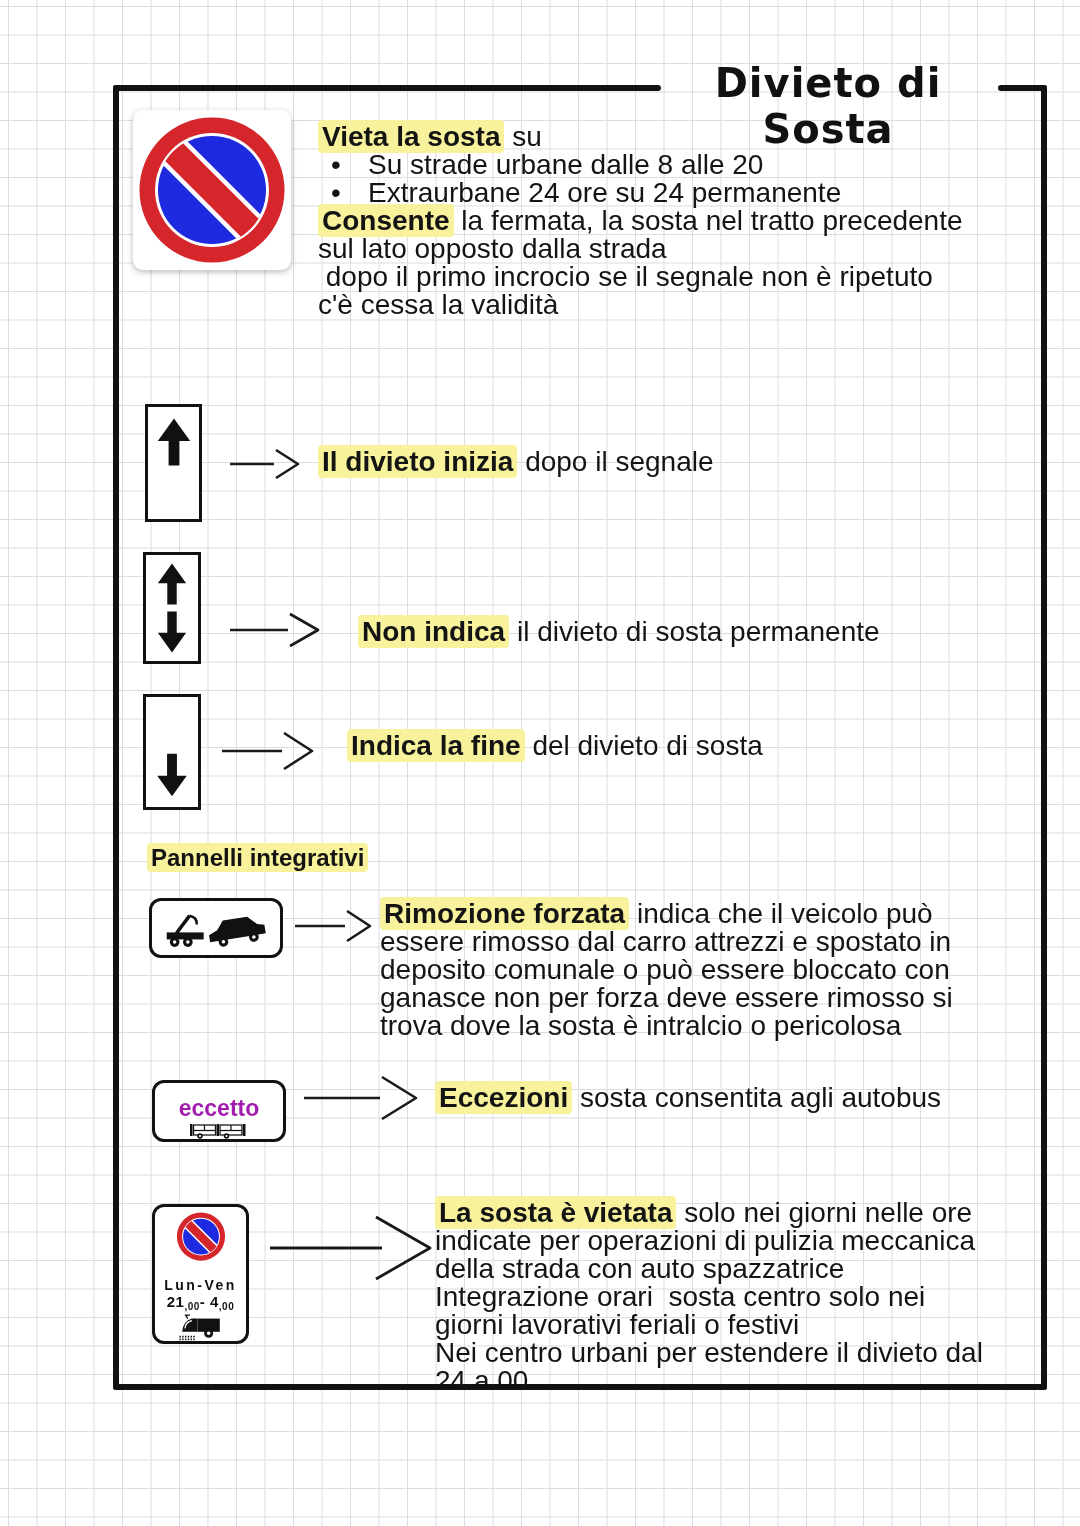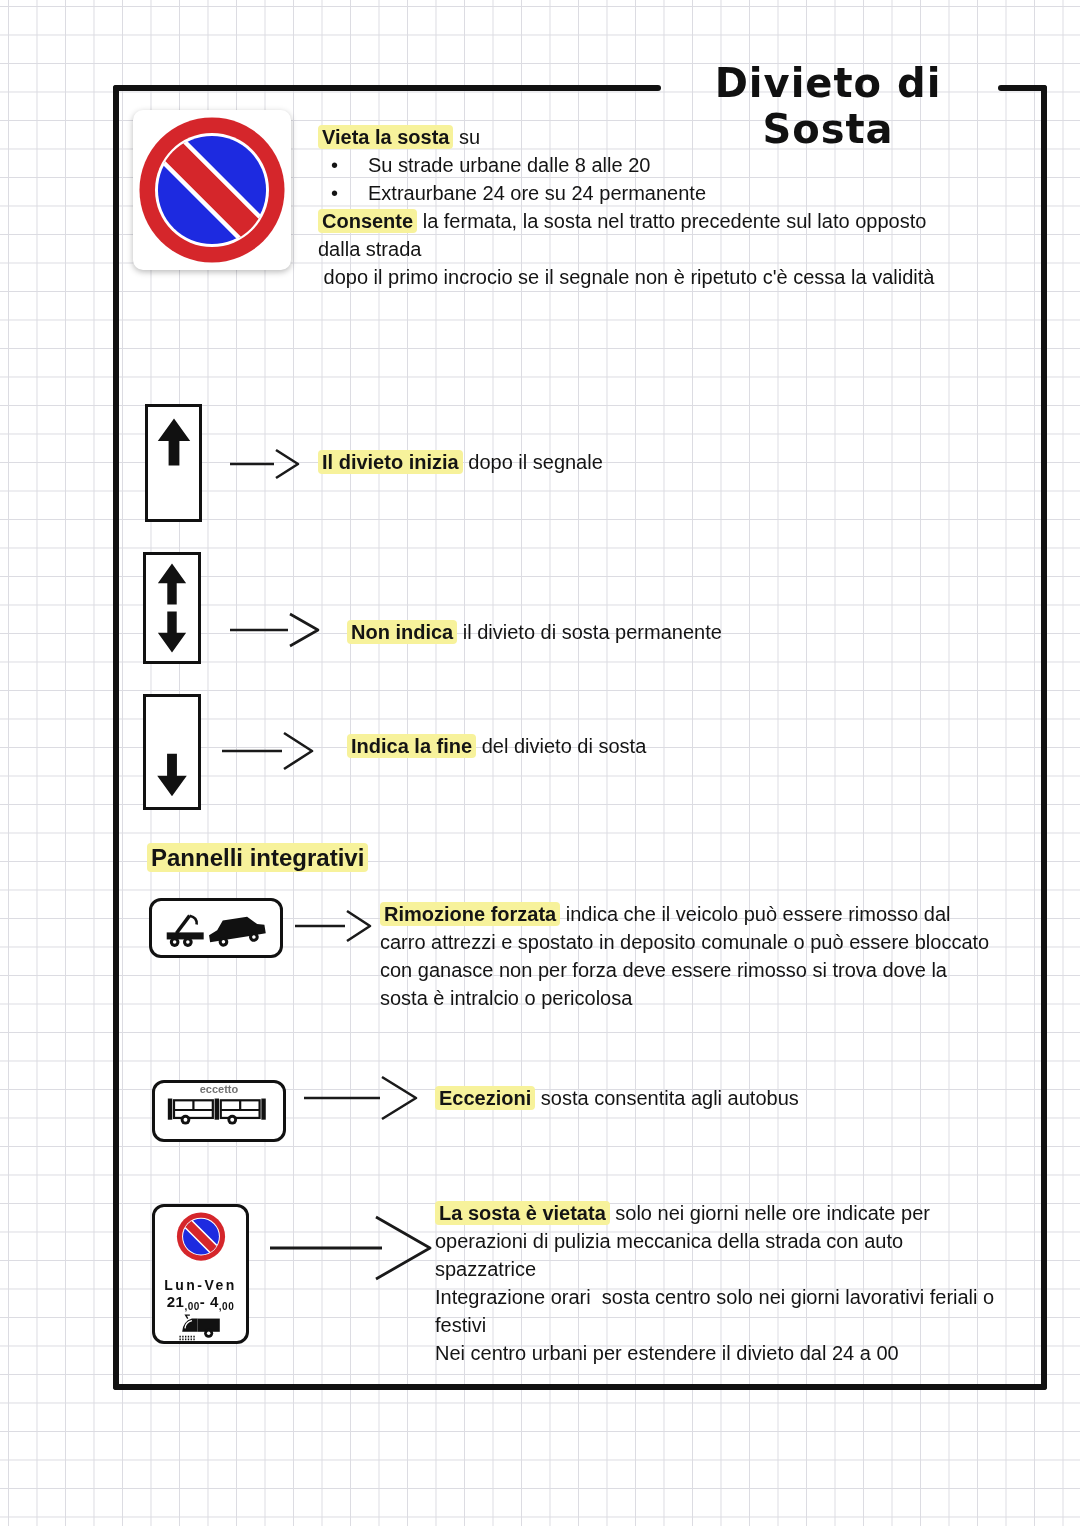--- a/index.html
+++ b/index.html
@@ -13,40 +13,40 @@
     background-position:8px 6px;
     font-family:"Liberation Sans", sans-serif;
     color:#141414;
   }
   .frame-seg{position:absolute;background:#111;border-radius:3px;}
   .page-title{
     position:absolute;left:652px;top:60px;width:352px;height:50px;
     text-align:center;font-family:"DejaVu Sans",sans-serif;
     font-weight:bold;font-size:40px;letter-spacing:1px;color:#111;
   }
-  .txt{position:absolute;font-size:20px;line-height:28px;color:#141414;}
+  .txt{position:absolute;font-size:28px;line-height:28px;color:#141414;}
   .hl{background:#f7f29b;font-weight:bold;padding:1px 4px;border-radius:4px;
       box-decoration-break:clone;-webkit-box-decoration-break:clone;}
   .pre{white-space:pre-wrap;}
   .bullet{display:inline-block;width:50px;padding-left:13px;box-sizing:border-box;}
   .sign-plate{
     position:absolute;left:133px;top:110px;width:158px;height:160px;
     background:#fff;border-radius:10px;box-shadow:0 2px 6px rgba(0,0,0,.28);
     display:flex;align-items:center;justify-content:center;
   }
   .panel{
     position:absolute;background:#fff;border:3px solid #111;box-sizing:border-box;
     display:flex;flex-direction:column;align-items:center;
   }
   .rsign{
     position:absolute;background:#fff;border:3px solid #111;border-radius:12px;
     box-sizing:border-box;display:flex;flex-direction:column;align-items:center;
   }
   .connector{position:absolute;}
-  .ecc-label{font-weight:bold;font-size:11px;margin-top:0;color:#737373;}
+  .ecc-label{font-weight:bold;font-size:23px;margin-top:12px;color:#a21caf;}
   .days{font-weight:bold;font-size:14px;letter-spacing:2.5px;color:#111;margin-top:16px;}
   .hours{font-weight:bold;font-size:15px;color:#111;letter-spacing:0.5px;}
   .hours .sm{font-size:10px;vertical-align:-3px;}
   .heading{position:absolute;font-size:24px;line-height:30px;}
 </style>
 </head>
 <body>
 
 <div class="page">
 
@@ -101,21 +101,21 @@
       <polygon points="20,2 38,27 26,27 26,54 14,54 14,27 2,27" fill="#111"></polygon>
     </svg>
     <svg width="34" height="44" viewBox="0 0 40 56">
       <polygon points="20,54 2,29 14,29 14,2 26,2 26,29 38,29" fill="#111"></polygon>
     </svg>
   </div>
   <svg class="connector" style="left:228px;top:608px" width="92" height="44" viewBox="0 0 92 44">
     <path d="M2 22 H60" stroke="#1a1a1a" stroke-width="2.6" fill="none"></path>
     <path d="M62 6 L90 22 L62 38" stroke="#1a1a1a" stroke-width="2.6" fill="none" stroke-linejoin="round"></path>
   </svg>
-  <div class="txt" style="left:347px;top:618px;width:661px">
+  <div class="txt" style="left:358px;top:618px;width:661px">
     <span class="hl">Non indica</span><span> il divieto di sosta permanente</span>
   </div>
 
   <div class="panel" style="left:143px;top:694px;width:58px;height:116px;justify-content:flex-end;padding-bottom:9px">
     <svg width="34" height="46" viewBox="0 0 40 56">
       <polygon points="20,54 2,29 14,29 14,2 26,2 26,29 38,29" fill="#111"></polygon>
     </svg>
   </div>
   <svg class="connector" style="left:220px;top:726px" width="95" height="50" viewBox="0 0 95 50">
     <path d="M2 25 H62" stroke="#1a1a1a" stroke-width="2.6" fill="none"></path>

